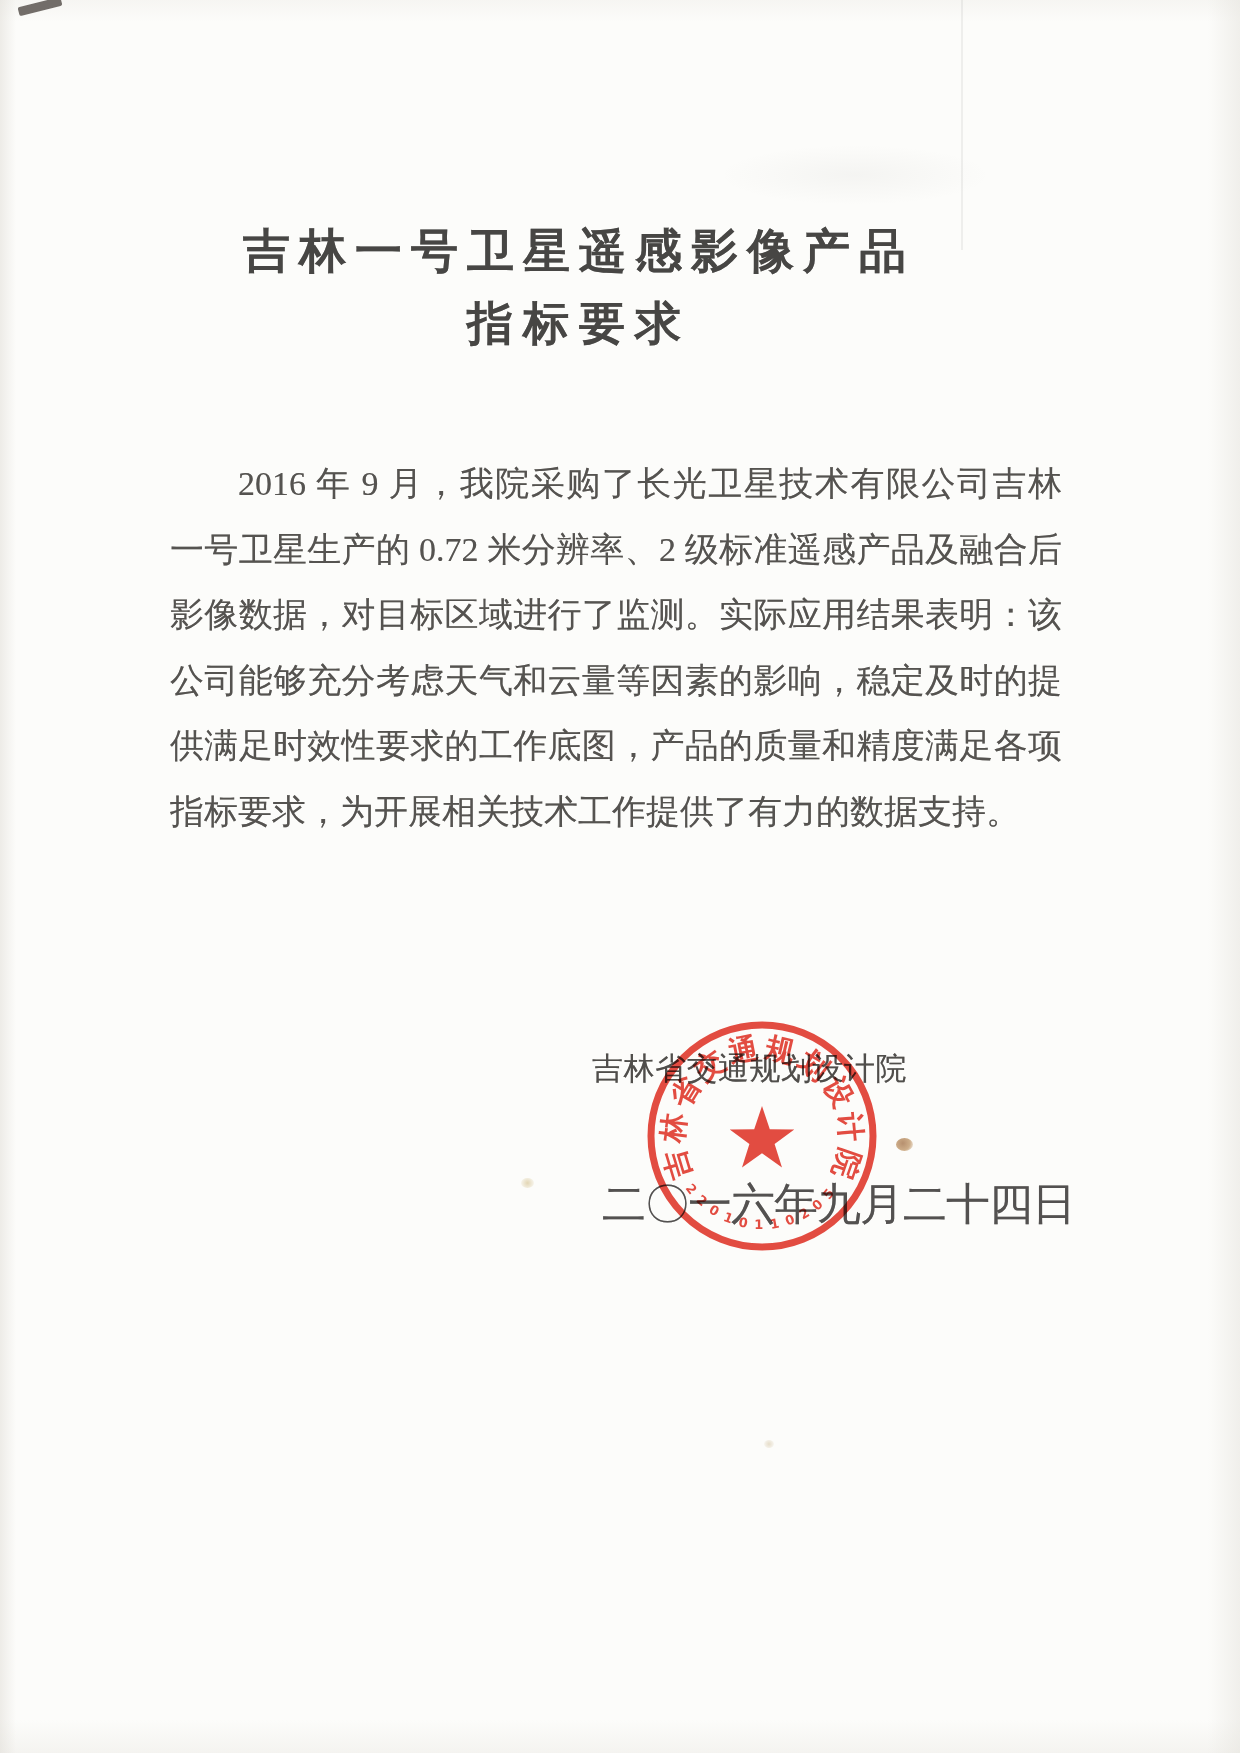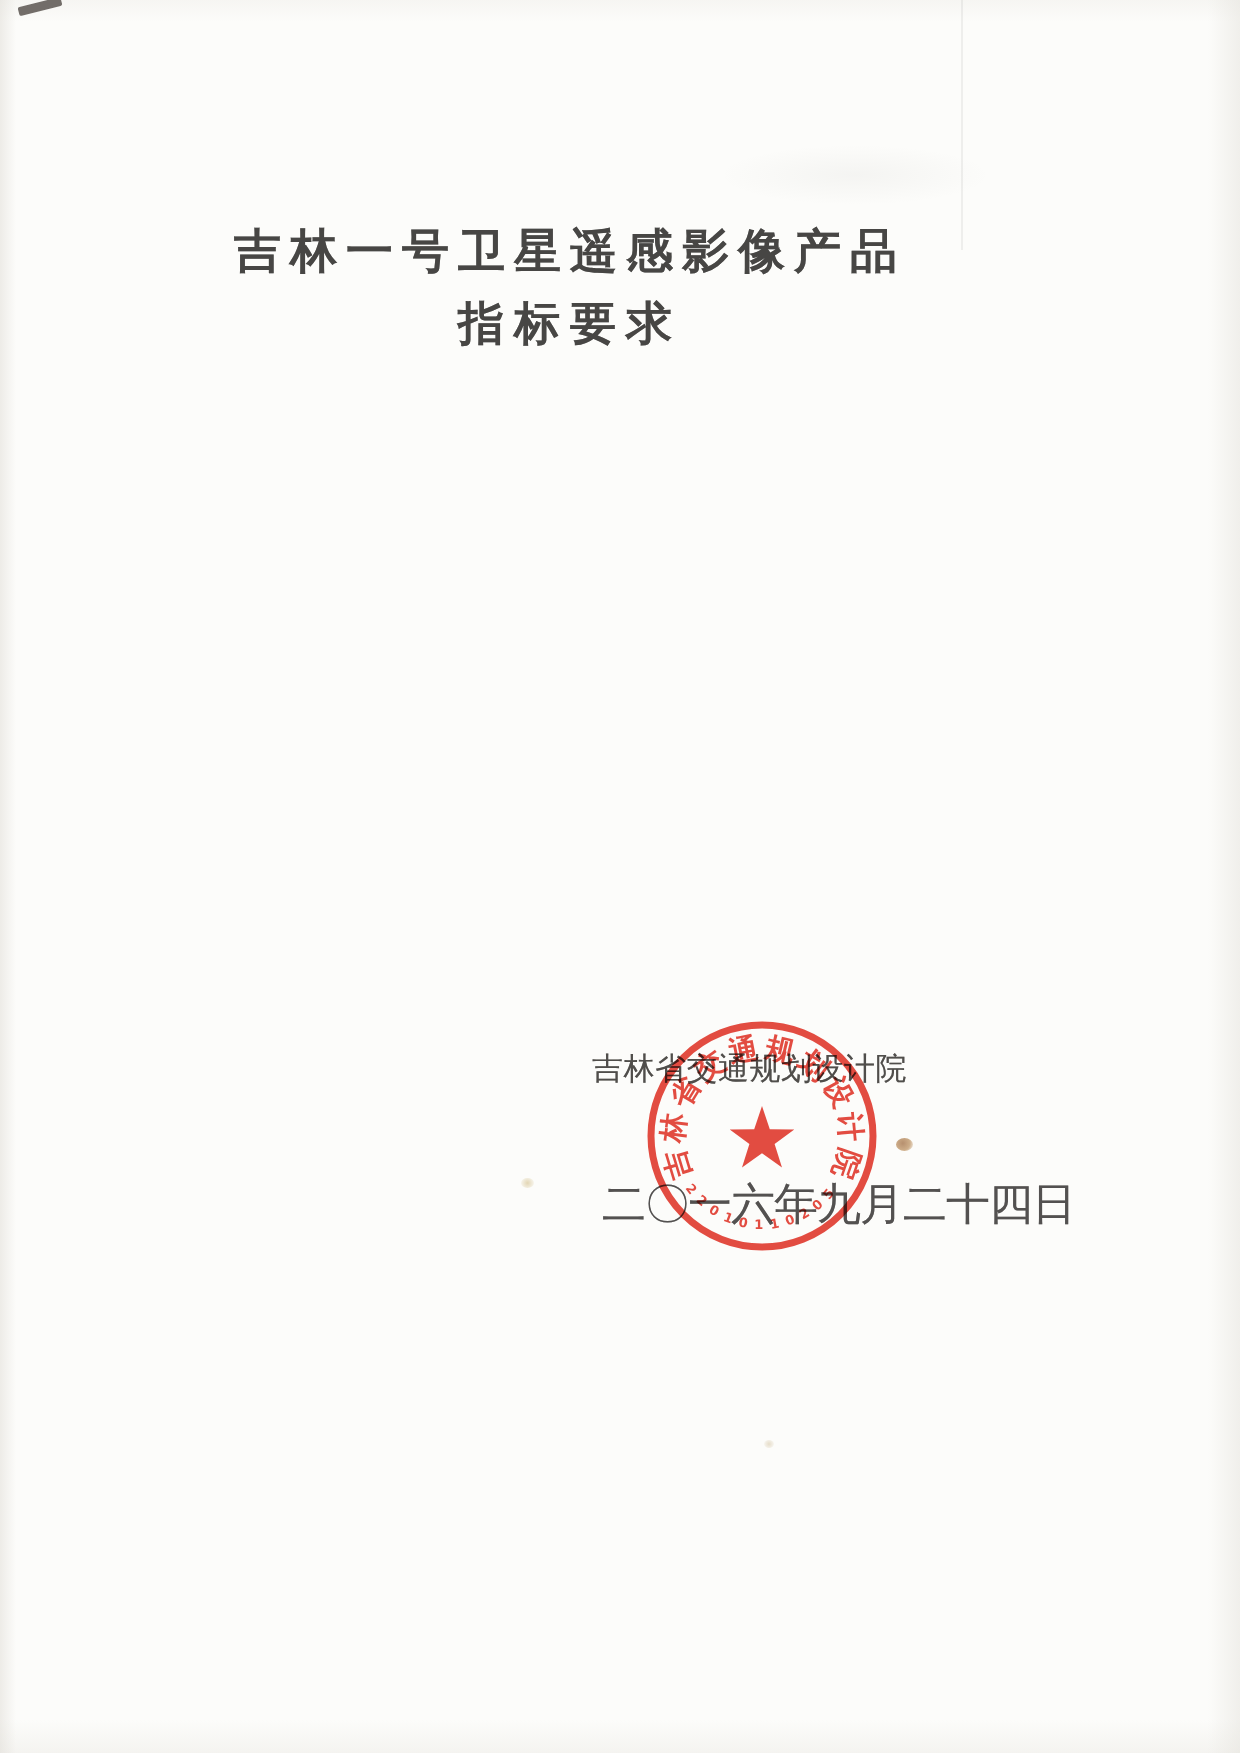--- a/index.html
+++ b/index.html
@@ -16,21 +16,21 @@
   }
   
   .corner-mark{position:absolute;left:18px;top:2px;width:44px;height:9px;background:#5a5550;transform:rotate(-14deg);border-radius:2px;opacity:.85;}
   .streak{position:absolute;left:961px;top:0;width:2px;height:250px;background:rgba(120,120,118,.10);}
   .smudge{position:absolute;left:720px;top:145px;width:270px;height:60px;background:radial-gradient(closest-side,rgba(120,118,112,.06),rgba(0,0,0,0));}
   .stain-a{position:absolute;left:896px;top:1138px;width:17px;height:13px;border-radius:50%;background:radial-gradient(circle at 40% 40%, #a5754c 0%, #c29a6d 55%, rgba(194,154,109,0) 100%);opacity:.8;}
   .stain-b{position:absolute;left:521px;top:1178px;width:13px;height:10px;border-radius:50%;background:radial-gradient(circle at 50% 50%, rgba(196,168,96,.45), rgba(196,168,96,0));}
   .stain-c{position:absolute;left:764px;top:1440px;width:10px;height:8px;border-radius:50%;background:radial-gradient(circle at 50% 50%, rgba(180,150,90,.30), rgba(180,150,90,0));}
 
   
-  .titles{position:absolute;left:0;top:212px;width:1140px;text-align:center;color:#474644;}
+  .titles{position:absolute;left:0;top:212px;width:1140px;text-align:center;color:#474644;padding-left:9px;}
   .t1{
     margin:0;font-weight:600;font-size:47px;letter-spacing:9px;line-height:78px;
     font-family:"DejaVu Sans","Liberation Sans",sans-serif;
     text-shadow:0 0 .6px rgba(70,70,68,.55);
   }
   .t2{
     margin:0;font-weight:600;font-size:46px;letter-spacing:10px;line-height:66px;
     font-family:"DejaVu Sans","Liberation Sans",sans-serif;
     text-shadow:0 0 .6px rgba(70,70,68,.55);
   }
@@ -65,20 +65,28 @@
   <div class="smudge"></div>
   <div class="stain-a"></div>
   <div class="stain-b"></div>
   <div class="stain-c"></div>
 
   <div class="titles">
     <h1 class="t1">吉林一号卫星遥感影像产品</h1>
     <h1 class="t2">指标要求</h1>
   </div>
 
+  <div class="body-text">
+    <div class="bl just indent">2016 年 9 月，我院采购了长光卫星技术有限公司吉林</div>
+    <div class="bl just">一号卫星生产的 0.72 米分辨率、2 级标准遥感产品及融合后</div>
+    <div class="bl just">影像数据，对目标区域进行了监测。实际应用结果表明：该</div>
+    <div class="bl just">公司能够充分考虑天气和云量等因素的影响，稳定及时的提</div>
+    <div class="bl just">供满足时效性要求的工作底图，产品的质量和精度满足各项</div>
+    <div class="bl">指标要求，为开展相关技术工作提供了有力的数据支持。</div>
+  </div>
 
   <div class="sig">吉林省交通规划设计院</div>
   <div class="date">二〇一六年九月二十四日</div>
 
   <svg class="stamp" viewBox="0 0 240 240" aria-hidden="true">
     <circle class="seal-ring" cx="120" cy="120" r="111"></circle>
     <path id="sealArcTop" d="M 53.8,164 A 79,79 0 1 1 186.2,164" fill="none"></path>
     <path id="sealArcBottom" d="M 38.8,164.2 A 92,92 0 0 0 201.2,164.2" fill="none"></path>
     <text class="seal-arc-text">
       <textPath href="#sealArcTop" startOffset="6">吉林省交通规划设计院</textPath>

